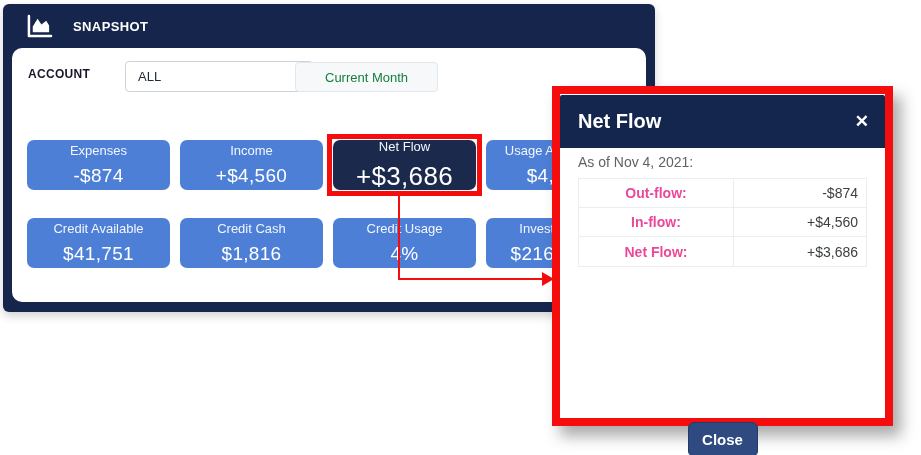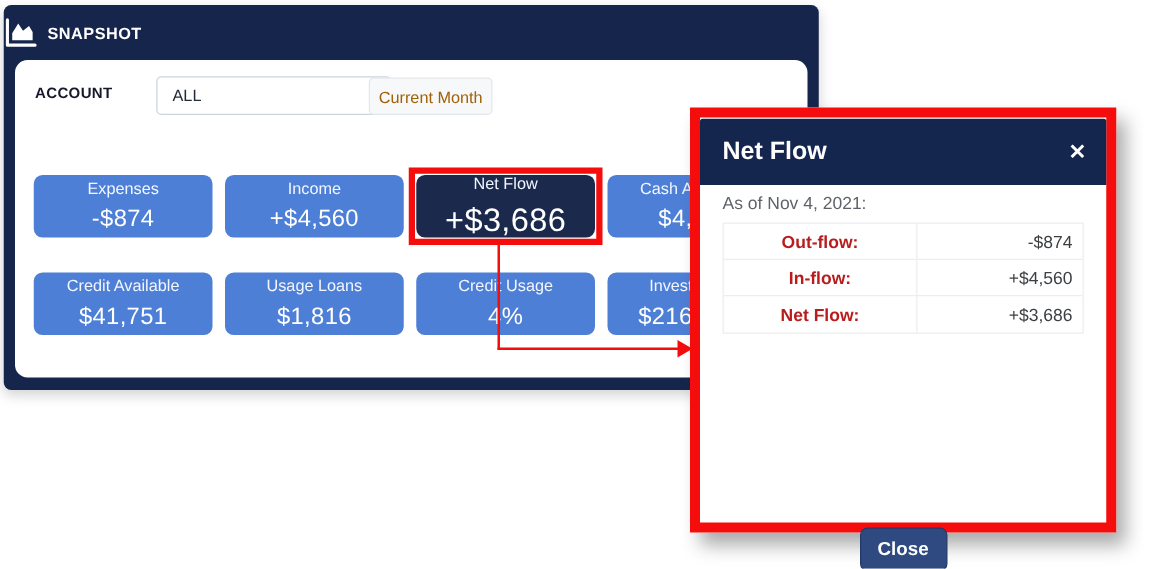--- a/index.html
+++ b/index.html
@@ -7,40 +7,40 @@
   body { font-family:"Liberation Sans", sans-serif; }
   .page { position:relative; width:921px; height:455px; background:#ffffff; overflow:hidden; }
 
   
   .panel {
     position:absolute; left:3px; top:4px; width:652px; height:308px;
     background:#15254c; border-radius:6px;
     box-shadow:0 4px 10px rgba(0,0,0,.18);
   }
   .panel-header { position:absolute; left:0; top:0; height:44px; width:100%;
-    display:flex; align-items:center; gap:8px; }
+    display:flex; align-items:center; padding-left:23px; gap:20px; }
   .panel-header svg { display:block; }
   .panel-title { color:#ffffff; font-size:13px; font-weight:700; letter-spacing:.4px; }
 
   .card {
     position:absolute; left:9px; top:44px; width:634px; height:254px;
     background:#ffffff; border-radius:10px;
   }
   .account-label { position:absolute; left:16px; top:19px; font-size:12px; font-weight:700; color:#17182b; letter-spacing:.3px;text-align:center; }
   .dropdown {
     position:absolute; left:85px; top:13px; width:188px; height:31px;
     border:1px solid #ccd4dc; border-radius:4px; background:#ffffff;
     display:flex; align-items:center; padding:0 10px 0 12px; cursor:pointer;margin-left:28px;
   }
   .dropdown-value { font-size:13px; color:#212b36; flex:1; }
   .dropdown-chevron { font-size:11px; color:#8a9099; }
   .period-btn {
-    position:absolute; left:283px; top:14px; height:30px; padding:0 7px;
+    position:absolute; left:283px; top:14px; height:30px; padding:0 29px;
     background:#f6f8f9; border:1px solid #e3e7eb; border-radius:4px;
-    font-size:13px; color:#a16207; display:flex; align-items:center; cursor:pointer;
+    font-size:13px; color:#15803d; display:flex; align-items:center; cursor:pointer;
     font-family:"Liberation Sans", sans-serif;
   }
 
   
   .tiles {
     position:absolute; left:15px; top:72px;
     display:grid; grid-template-columns:repeat(4,143px);
     grid-auto-rows:70px; column-gap:10px; row-gap:8px;
   }
   .tile {
@@ -74,21 +74,21 @@
     position:absolute; left:0; top:1px; width:100%; height:53px; background:#15264e;
     display:flex; align-items:center; padding:0 16px 0 18px; border-radius:2px 2px 0 0;
   }
   .modal-title { color:#ffffff; font-size:20px; font-weight:600; flex:1; }
   .modal-close { color:#ffffff; font-size:17px; font-weight:700; cursor:pointer; line-height:1; }
   .modal-body { position:absolute; left:0; top:54px; width:100%; }
   .as-of { margin:6px 0 8px 18px; font-size:14px; color:#5f6368; }
   .mtable { margin-left:18px; width:289px; border:1px solid #ecedef; }
   .mrow { display:flex; height:29px; border-bottom:1px solid #ecedef; align-items:center; }
   .mrow:last-child { border-bottom:none;gap:12px; }
-  .mcell-label { flex:0 0 54%; text-align:left; font-size:14px; font-weight:700; color:#b91c1c; border-right:1px solid #ecedef; align-self:stretch; display:flex; align-items:center; justify-content:center; }
+  .mcell-label { flex:0 0 54%; text-align:left; font-size:14px; font-weight:700; color:#ec4899; border-right:1px solid #ecedef; align-self:stretch; display:flex; align-items:center; justify-content:center; }
   .mcell-value { flex:1; text-align:right; padding-right:8px; font-size:14px; color:#3c4043; }
   .close-btn {
     position:absolute; left:50%; transform:translateX(-50%); top:274px;
     width:70px; height:35px; background:#2e4a80; border:1px solid #24396b; border-radius:6px;
     color:#ffffff; font-size:15px; font-weight:700; cursor:pointer;
     font-family:"Liberation Sans", sans-serif;
   }
 </style>
 </head>
 <body>
@@ -121,29 +121,29 @@
         </div>
         <div class="tile">
           <span class="tile-label">Income</span>
           <span class="tile-value">+$4,560</span>
         </div>
         <div class="tile tile--highlight">
           <span class="tile-label">Net Flow</span>
           <span class="tile-value">+$3,686</span>
         </div>
         <div class="tile tile--clipped">
-          <span class="tile-label">Cash A</span>
+          <span class="tile-label">Usage A</span>
           <span class="tile-value">$4,</span>
         </div>
         <div class="tile">
           <span class="tile-label">Credit Available</span>
           <span class="tile-value">$41,751</span>
         </div>
         <div class="tile">
-          <span class="tile-label">Usage Loans</span>
+          <span class="tile-label">Credit Cash</span>
           <span class="tile-value">$1,816</span>
         </div>
         <div class="tile">
           <span class="tile-label">Credit Usage</span>
           <span class="tile-value">4%</span>
         </div>
         <div class="tile tile--clipped">
           <span class="tile-label">Invest</span>
           <span class="tile-value">$216</span>
         </div>

